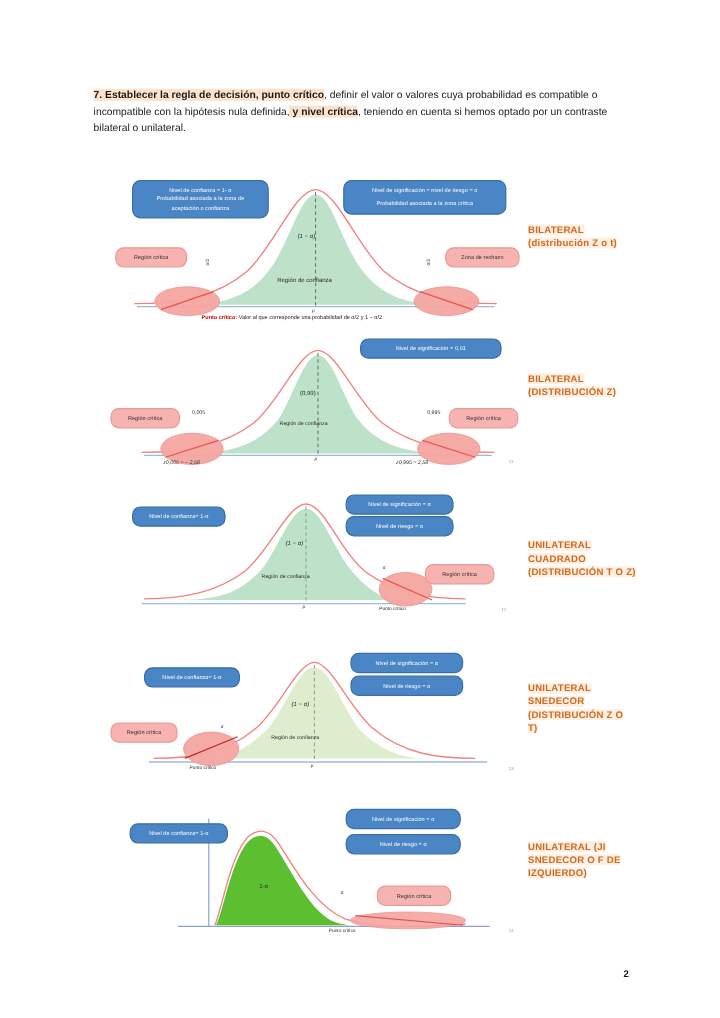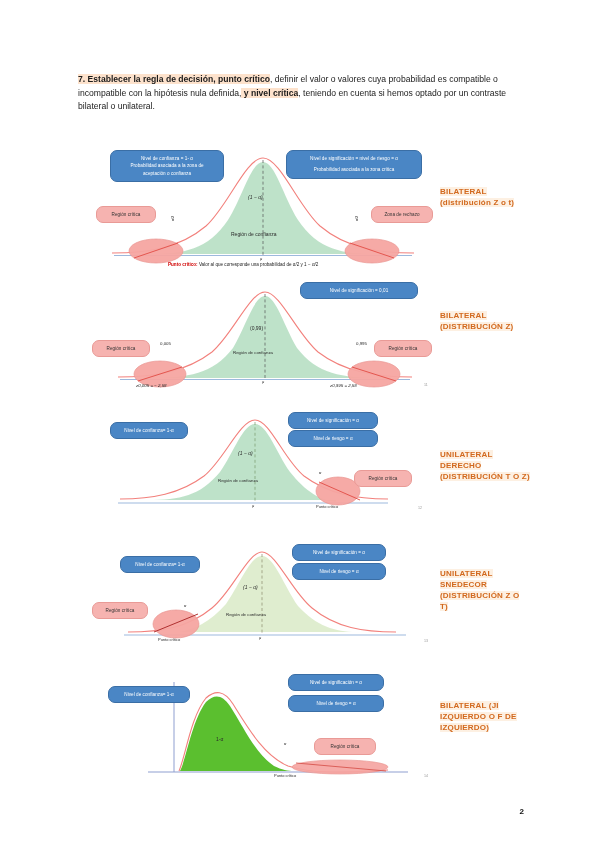--- a/index.html
+++ b/index.html
@@ -233,21 +233,21 @@
       <div class="anno ital" style="left:150px; top:42px;">(1 − α)</div>
       <div class="anno small" style="left:130px; top:70px;">Región de confianza</div>
       <div class="anno ital tiny" style="left:164px; top:95px;">µ</div>
       <div class="anno ital tiny" style="left:231px; top:62px;">α</div>
       <div class="anno tiny" style="left:228px; top:96px;">Punto crítico</div>
       <div class="slidenum" style="left:330px; top:98px;">12</div>
     </div>
   </div>
   <div class="side-label" style="top:449px;">
     <span>UNILATERAL</span><br>
-    <span>DERECHO</span><br>
+    <span>CUADRADO</span><br>
     <span>(DISTRIBUCIÓN T O Z)</span>
   </div>
 
   <div class="fig" style="top:542px; height:110px;">
     <div class="fig-canvas">
       <svg width="350" height="110" viewBox="0 0 350 110">
         <path d="M 90 90 C 106 88, 122 80, 138 62 C 152 42, 162 14, 174 14 C 186 14, 196 44, 210 64 C 228 84, 248 90, 268 90 Z" fill="#ddeccc" stroke="none" opacity="0.95"></path>
         <path d="M 40 90 C 72 90, 100 86, 124 66 C 144 50, 160 10, 174 10 C 188 10, 204 50, 224 66 C 248 86, 276 90, 308 90" fill="none" stroke="#f2807c" stroke-width="1.1"></path>
         <line x1="36" y1="93" x2="318" y2="93" stroke="#9db9dd" stroke-width="1.2"></line>
         <line x1="174" y1="12" x2="174" y2="93" stroke="#8a8a6a" stroke-width="0.7" stroke-dasharray="3,2.4"></line>
@@ -297,20 +297,20 @@
 
       <div class="cbox pink" style="left:226px; top:70px; width:62px;">Región crítica</div>
 
       <div class="anno" style="left:128px; top:68px;">1-α</div>
       <div class="anno ital tiny" style="left:196px; top:73px;">α</div>
       <div class="anno tiny" style="left:186px; top:105px;">Punto crítico</div>
       <div class="slidenum" style="left:336px; top:106px;">14</div>
     </div>
   </div>
   <div class="side-label" style="top:700px;">
-    <span>BILATERAL (JI</span><br>
-    <span>IZQUIERDO O F DE</span><br>
+    <span>UNILATERAL (JI</span><br>
+    <span>SNEDECOR O F DE</span><br>
     <span>IZQUIERDO)</span>
   </div>
 
   <div class="pagenum">2</div>
 
 </div>
 
 </body></html>

